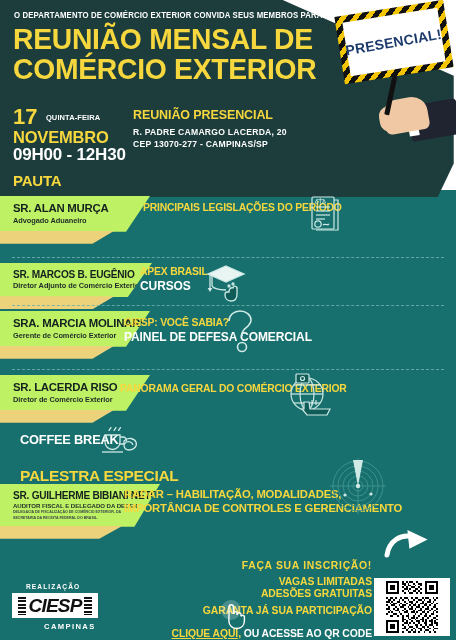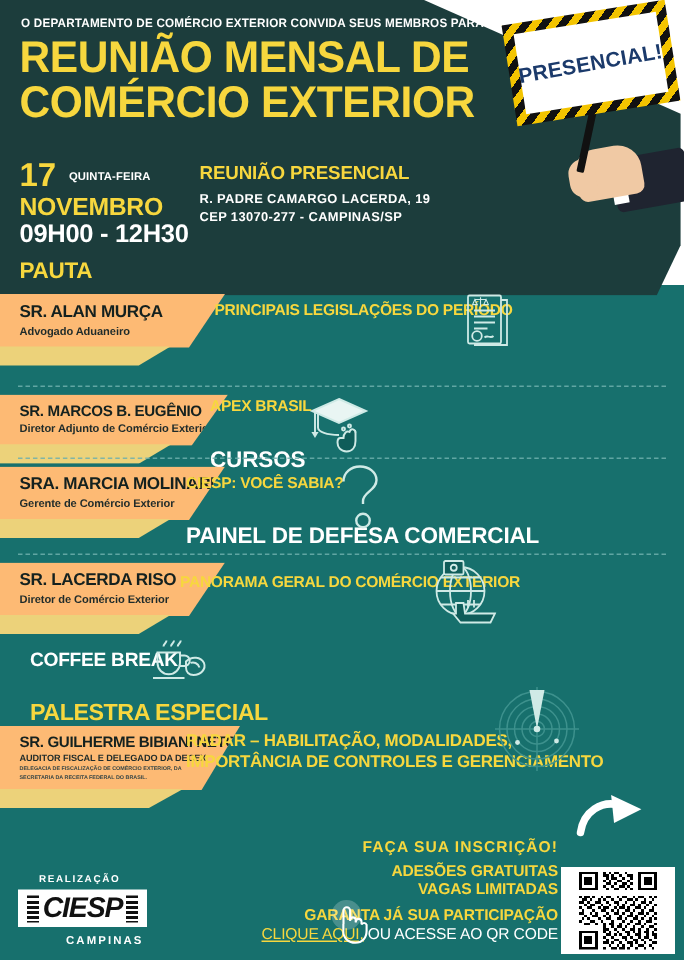--- a/index.html
+++ b/index.html
@@ -166,21 +166,21 @@
     position: absolute; left: 13px; top: 172px;
     font-size: 15px; font-weight: bold; color: #f7d73e;
     letter-spacing: -.2px;
   }
 
   
   .row { position: absolute; left: 0; width: 456px; }
 
   .name-card {
     position: relative;
-    background: #fdba74;
+    background: #bef264;
     padding: 6px 30px 6px 13px;
     width: 150px;
     clip-path: polygon(0 0, 100% 0, 84% 100%, 0 100%);
   }
   .name-card.wide { width: 152px; }
   .name-main {
     font-size: 11.4px; font-weight: bold; color: #14211f;
     letter-spacing: -.25px; line-height: 1.12; white-space: nowrap;
   }
   .name-main.sm { font-size: 10.1px; }
@@ -208,22 +208,22 @@
 
   .topic {
     position: absolute;
     color: #f7d73e;
     font-weight: bold;
   }
   .topic-main {
     font-size: 10.4px; letter-spacing: -.2px; line-height: 1.25;
   }
   .topic-sub {
-    font-size: 15px; color: #ffffff; font-weight: bold;
-    letter-spacing: -.1px; line-height: 1.3; margin-top: 19px;
+    font-size: 12px; color: #ffffff; font-weight: bold;
+    letter-spacing: -.1px; line-height: 1.3; margin-top: 1px;
   }
 
   .divider {
     position: absolute; left: 12px; width: 432px; height: 0;
     border-top: 1px dashed #6fb0ad;
     opacity: .85;
   }
 
   .coffee-label {
     position: absolute; left: 20px; top: 432px;
@@ -273,22 +273,22 @@
   }
   .cta-head {
     font-size: 10.4px; font-weight: bold; color: #f7d73e;
     letter-spacing: .7px; margin-bottom: 5px;
   }
   .cta-line {
     font-size: 10.4px; font-weight: bold; color: #f7d73e;
     letter-spacing: -.1px; line-height: 1.18;
   }
   .cta-link-row {
-    font-size: 10.4px; font-weight: normal; color: #ffffff;
-    letter-spacing: -.1px; line-height: 1.18; margin-top: 1px;
+    font-size: 10.4px; font-weight: bold; color: #ffffff;
+    letter-spacing: -.1px; line-height: 1.18; margin-top: 11px;
   }
   .cta-link {
     color: #f7d73e; text-decoration: underline;
   }
   .qr {
     position: absolute; right: 6px; top: 578px;
     width: 76px; height: 58px;
     background: #ffffff;
     padding: 3px;
   }
@@ -332,21 +332,21 @@
 
   <div class="date-block">
     <span class="date-day">17</span>
     <span class="date-weekday">QUINTA-FEIRA</span>
     <div class="date-month">NOVEMBRO</div>
     <div class="date-time">09H00 - 12H30</div>
   </div>
 
   <div class="venue">
     <div class="venue-title">REUNIÃO PRESENCIAL</div>
-    <div class="venue-line">R. PADRE CAMARGO LACERDA, 19</div>
+    <div class="venue-line">R. PADRE CAMARGO LACERDA, 20</div>
     <div class="venue-line">CEP 13070-277 - CAMPINAS/SP</div>
   </div>
 
   <div class="pauta">PAUTA</div>
 
   <div class="row" style="top:196px">
     <div class="name-card">
       <div class="name-main">SR. ALAN MURÇA</div>
       <div class="name-sub">Advogado Aduaneiro</div>
     </div>
@@ -496,22 +496,22 @@
   <div class="realiz">REALIZAÇÃO</div>
   <div class="ciesp-logo">
     <span class="bars-l"></span>
     <span class="ciesp-word">CIESP</span>
     <span class="bars-r"></span>
   </div>
   <div class="ciesp-campinas">CAMPINAS</div>
 
   <div class="cta-block">
     <div class="cta-head">FAÇA SUA INSCRIÇÃO!</div>
+    <div class="cta-line">VAGAS LIMITADAS</div>
     <div class="cta-line">ADESÕES GRATUITAS</div>
-    <div class="cta-line">VAGAS LIMITADAS</div>
     <div class="cta-line" style="margin-top:4px">GARANTA JÁ SUA PARTICIPAÇÃO</div>
     <div class="cta-link-row">
       <span class="cta-link">CLIQUE AQUI,</span><span> OU ACESSE AO QR CODE</span>
     </div>
   </div>
 
   <div class="cursor-hand">
     <div class="halo"></div>
     <svg width="26" height="30" viewBox="0 0 26 30" fill="none" stroke="#ffffff" stroke-width="1.4">
       <path d="M8 16V7a2.2 2.2 0 0 1 4.4 0v7"></path>

